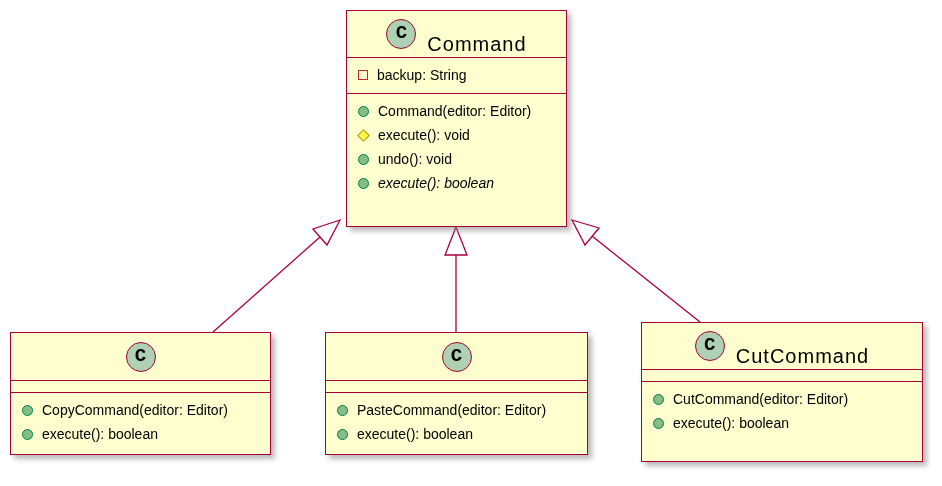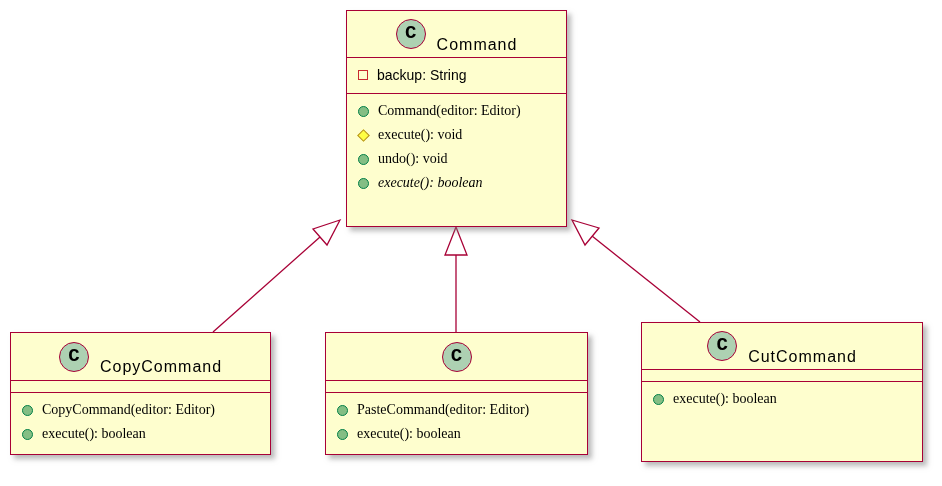--- a/index.html
+++ b/index.html
@@ -55,36 +55,36 @@
     align-items: center;
     justify-content: center;
     font-family: "Liberation Mono", monospace;
     font-weight: bold;
     font-size: 19px;
     line-height: 1;
     padding-bottom: 1px;
     flex: none;
   }
   .class-name {
-    font-size: 16px;
+    font-size: 20px;
     letter-spacing: 1px;
     margin-top: 21px;
   }
   .compartment {
     padding: 5px 10px 6px 11px;
   }
   .attrs {
     border-bottom: 1.5px solid #A80036;
     flex: none;
   }
   .attrs-empty {
     height: 11px;
     padding: 0;
   }
-  .methods { flex: 1; font-family: Liberation Serif, serif; }
+  .methods { flex: 1; }
   .member {
     display: flex;
     align-items: center;
     gap: 9px;
     height: 24px;
     font-size: 14px;
     white-space: nowrap;
   }
   .member[data-italic="true"] .member-text { font-style: italic; }
   .member-icon { flex: none; box-sizing: border-box; }
@@ -175,21 +175,20 @@
       <div class="member" data-italic="true">
         <span class="member-icon" data-icon="green-circle"></span>
         <span class="member-text">execute(): boolean</span>
       </div>
     </div>
   </div>
 
   <div id="box-copy" class="class-box">
     <div class="class-header">
       <span class="class-circle">C</span>
-      <span class="class-name">CopyCommand</span>
     </div>
     <div class="compartment attrs attrs-empty"></div>
     <div class="compartment methods">
       <div class="member">
         <span class="member-icon" data-icon="green-circle"></span>
         <span class="member-text">CopyCommand(editor: Editor)</span>
       </div>
       <div class="member">
         <span class="member-icon" data-icon="green-circle"></span>
         <span class="member-text">execute(): boolean</span>
@@ -216,18 +215,22 @@
 
   <div id="box-cut" class="class-box">
     <div class="class-header">
       <span class="class-circle">C</span>
       <span class="class-name">CutCommand</span>
     </div>
     <div class="compartment attrs attrs-empty"></div>
     <div class="compartment methods">
       <div class="member">
         <span class="member-icon" data-icon="green-circle"></span>
+        <span class="member-text">CutCommand(editor: Editor)</span>
+      </div>
+      <div class="member">
+        <span class="member-icon" data-icon="green-circle"></span>
         <span class="member-text">execute(): boolean</span>
       </div>
     </div>
   </div>
 
 </div>
 
 </body></html>

